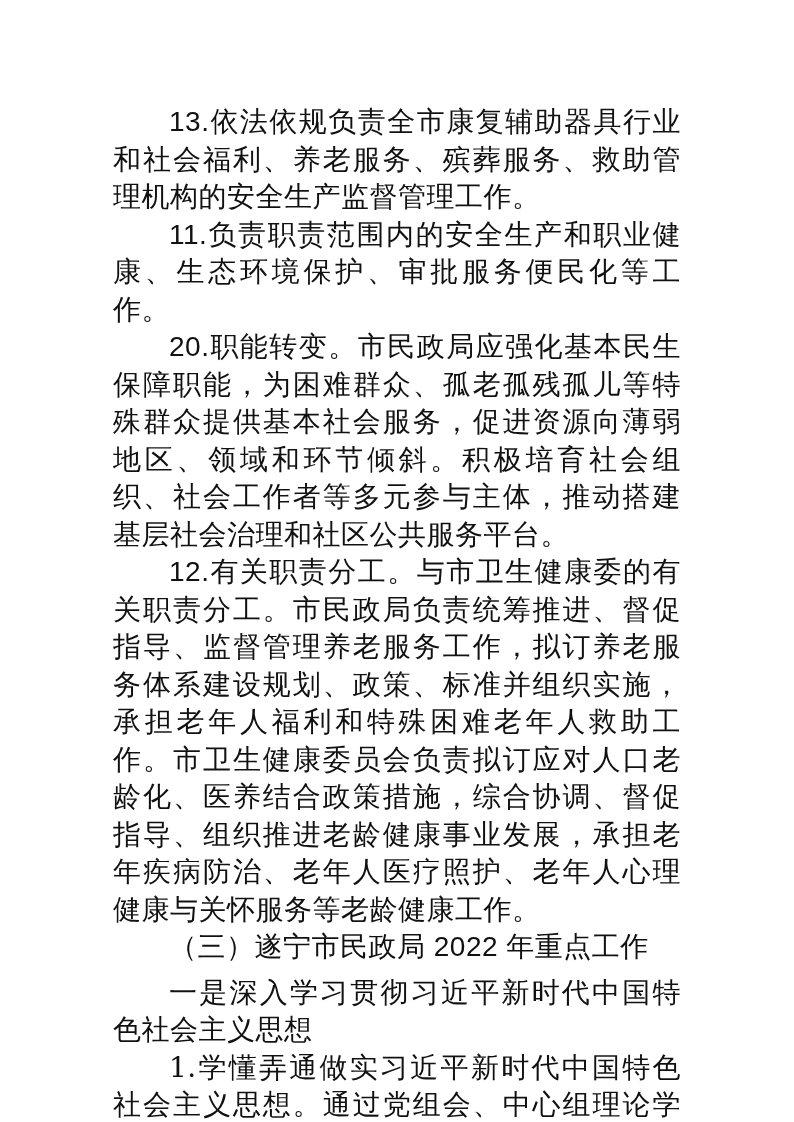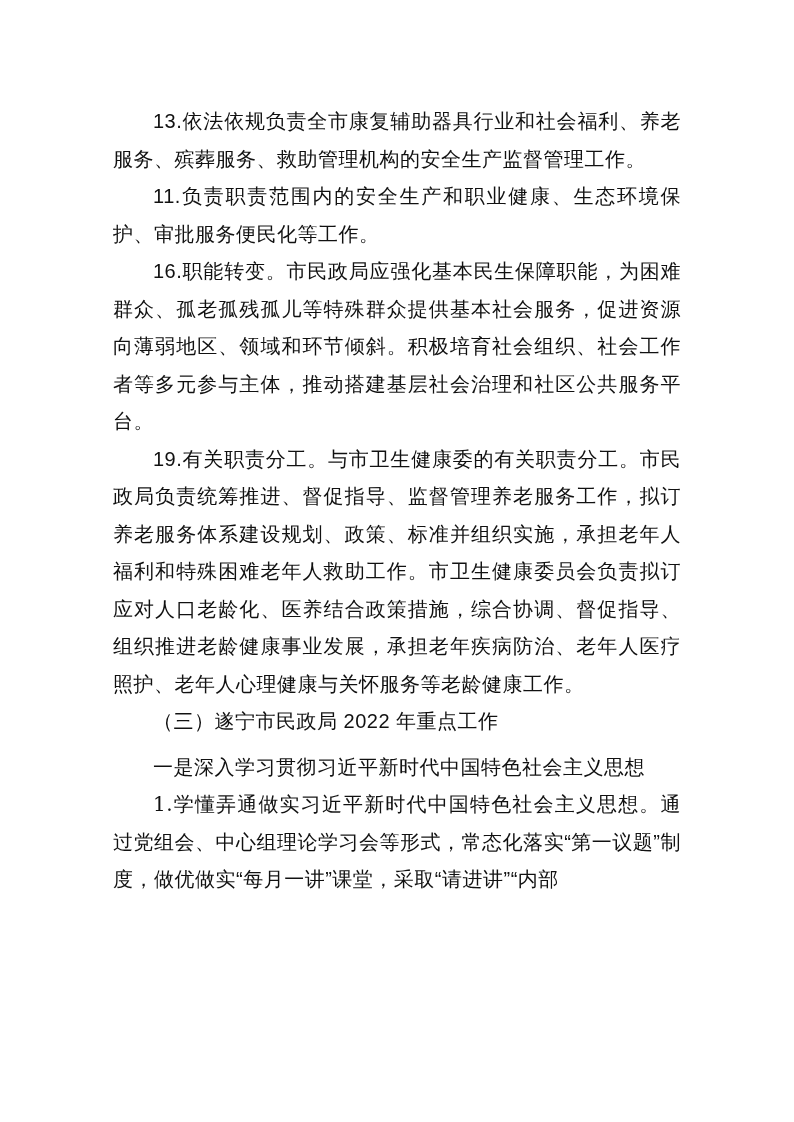--- a/index.html
+++ b/index.html
@@ -16,21 +16,21 @@
   }
   .content {
     position: absolute;
     left: 113px;
     top: 103px;
     width: 568px;
     color: #111111;
   }
   .content p, .content h3 {
     margin: 0;
-    font-size: 20px;
+    font-size: 28px;
     line-height: 37.5px;
     text-align: justify;
     text-indent: 2em;
     letter-spacing: 0.5px;
     font-family: "Liberation Sans", sans-serif;
     font-weight: normal;
   }
   .heading {
     font-weight: normal;
   }
@@ -41,19 +41,19 @@
     margin-top: 8px !important;
   }
 </style>
 </head>
 <body>
 
 <div class="page">
   <div class="content">
     <p>13.依法依规负责全市康复辅助器具行业和社会福利、养老服务、殡葬服务、救助管理机构的安全生产监督管理工作。</p>
     <p>11.负责职责范围内的安全生产和职业健康、生态环境保护、审批服务便民化等工作。</p>
-    <p>16.职能转变。市民政局应强化基本民生保障职能，为困难群众、孤老孤残孤儿等特殊群众提供基本社会服务，促进资源向薄弱地区、领域和环节倾斜。积极培育社会组织、社会工作者等多元参与主体，推动搭建基层社会治理和社区公共服务平台。</p>
-    <p>19.有关职责分工。与市卫生健康委的有关职责分工。市民政局负责统筹推进、督促指导、监督管理养老服务工作，拟订养老服务体系建设规划、政策、标准并组织实施，承担老年人福利和特殊困难老年人救助工作。市卫生健康委员会负责拟订应对人口老龄化、医养结合政策措施，综合协调、督促指导、组织推进老龄健康事业发展，承担老年疾病防治、老年人医疗照护、老年人心理健康与关怀服务等老龄健康工作。</p>
+    <p>20.职能转变。市民政局应强化基本民生保障职能，为困难群众、孤老孤残孤儿等特殊群众提供基本社会服务，促进资源向薄弱地区、领域和环节倾斜。积极培育社会组织、社会工作者等多元参与主体，推动搭建基层社会治理和社区公共服务平台。</p>
+    <p>12.有关职责分工。与市卫生健康委的有关职责分工。市民政局负责统筹推进、督促指导、监督管理养老服务工作，拟订养老服务体系建设规划、政策、标准并组织实施，承担老年人福利和特殊困难老年人救助工作。市卫生健康委员会负责拟订应对人口老龄化、医养结合政策措施，综合协调、督促指导、组织推进老龄健康事业发展，承担老年疾病防治、老年人医疗照护、老年人心理健康与关怀服务等老龄健康工作。</p>
     <h3 class="heading">（三）遂宁市民政局 2022 年重点工作</h3>
     <p class="kaiti point-title">一是深入学习贯彻习近平新时代中国特色社会主义思想</p>
     <p><span class="kaiti">1.学懂弄通做实习近平新时代中国特色社会主义思想。</span><span>通过党组会、中心组理论学习会等形式，常态化落实“第一议题”制度，做优做实“每月一讲”课堂，采取“请进讲”“内部</span></p>
   </div>
 </div>
 
 </body></html>

